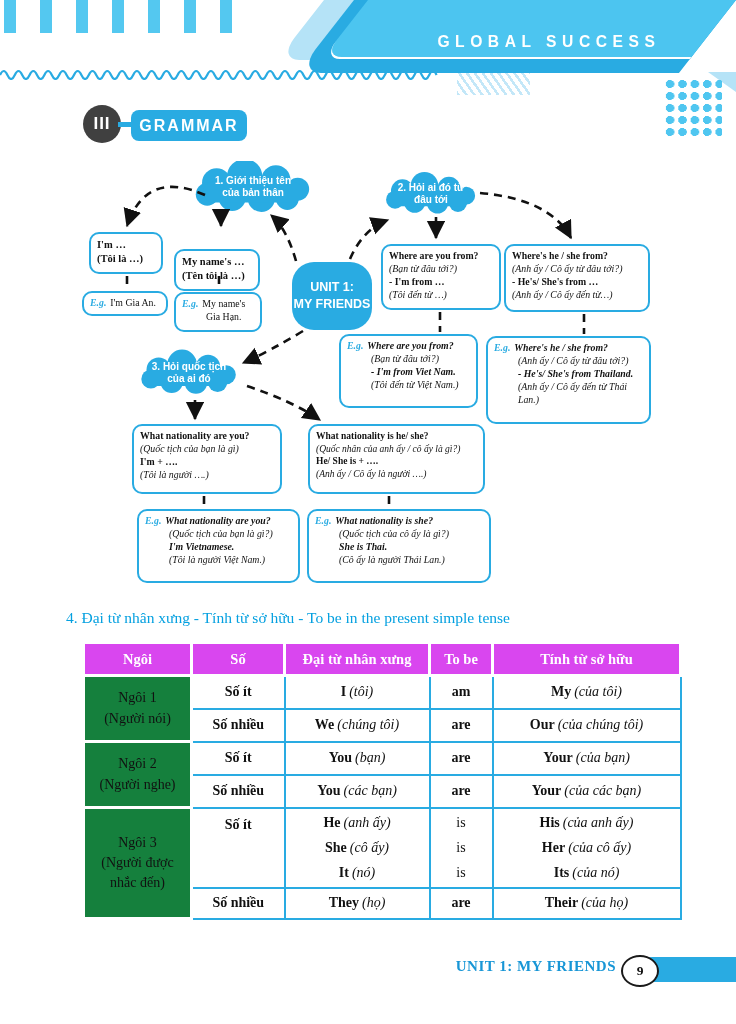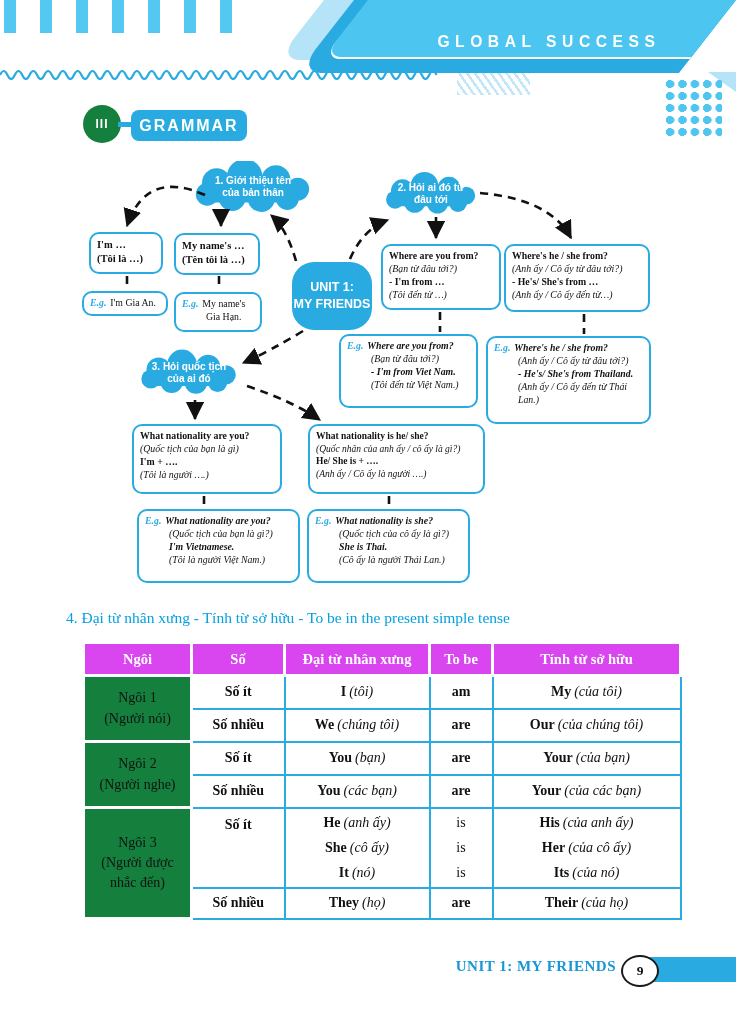--- a/index.html
+++ b/index.html
@@ -18,21 +18,21 @@
   .brand{position:absolute;right:76px;top:32px;color:#fff;font-weight:bold;font-size:17px;
     letter-spacing:6px;transform:scaleX(.92);transform-origin:right;white-space:nowrap;}
   .wave{position:absolute;left:0;top:66px;}
   .dots{position:absolute;right:14px;top:78px;width:58px;height:58px;
     background:radial-gradient(4.4px 4px at 6px 6px,#4fc6f0 97%,transparent 100%);
     background-size:12.4px 12px;}
   .hatch{position:absolute;left:457px;top:73px;width:73px;height:22px;
     background:repeating-linear-gradient(55deg,#c3e7f8 0 2.5px,transparent 2.5px 6.5px);}
   
   .badge-circle{position:absolute;left:83px;top:105px;width:38px;height:38px;border-radius:50%;
-    background:#15803d;color:#fff;font-weight:bold;font-size:12px;display:flex;
+    background:#404040;color:#fff;font-weight:bold;font-size:17px;display:flex;
     align-items:center;justify-content:center;letter-spacing:1px;}
   .badge-dash{position:absolute;left:118px;top:122px;width:15px;height:5px;background:#29abe2;}
   .badge-pill{position:absolute;left:131px;top:110px;width:116px;height:31px;border-radius:8px;
     background:#29abe2;color:#fff;font-weight:bold;font-size:16px;letter-spacing:2px;
     display:flex;align-items:center;justify-content:center;}
   
   #map{position:absolute;left:0;top:155px;width:736px;height:450px;}
   #map svg.arrows{position:absolute;left:0;top:0;z-index:3;}
   .cloud{position:absolute;z-index:1;}
   .cloud svg{position:absolute;left:0;top:0;}
@@ -156,21 +156,21 @@
 của ai đó</div>
     </div>
 
     <div class="unit-box">UNIT 1:
 MY FRIENDS</div>
 
     <div class="mbox" style="left:89px;top:77px;width:74px;height:42px;font-size:10.5px;">
       <div class="b">I'm …</div>
       <div class="b">(Tôi là …)</div>
     </div>
-    <div class="mbox" style="left:174px;top:78px;width:86px;height:42px;font-size:10.5px;">
+    <div class="mbox" style="left:174px;top:94px;width:86px;height:42px;font-size:10.5px;">
       <div class="b">My name's …</div>
       <div class="b">(Tên tôi là …)</div>
     </div>
     <div class="mbox" style="left:381px;top:89px;width:120px;height:66px;">
       <div class="b">Where are you from?</div>
       <div class="i">(Bạn từ đâu tới?)</div>
       <div class="b">- I'm from …</div>
       <div class="i">(Tôi đến từ …)</div>
     </div>
     <div class="mbox" style="left:504px;top:89px;width:146px;height:68px;">
@@ -209,21 +209,21 @@
       <div class="ind i">(Anh ấy / Cô ấy từ đâu tới?)</div>
       <div class="ind bi">- He's/ She's from Thailand.</div>
       <div class="ind i">(Anh ấy / Cô ấy đến từ Thái Lan.)</div>
     </div>
     <div class="mbox eg" style="left:137px;top:354px;width:163px;height:74px;">
       <div class="hang"><span class="eg-label">E.g.</span><span class="bi">What nationality are you?</span></div>
       <div class="ind i">(Quốc tịch của bạn là gì?)</div>
       <div class="ind bi">I'm Vietnamese.</div>
       <div class="ind i">(Tôi là người Việt Nam.)</div>
     </div>
-    <div class="mbox eg" style="left:307px;top:354px;width:163px;height:74px;">
+    <div class="mbox eg" style="left:307px;top:354px;width:184px;height:74px;">
       <div class="hang"><span class="eg-label">E.g.</span><span class="bi">What nationality is she?</span></div>
       <div class="ind i">(Quốc tịch của cô ấy là gì?)</div>
       <div class="ind bi">She is Thai.</div>
       <div class="ind i">(Cô ấy là người Thái Lan.)</div>
     </div>
 
     <svg class="arrows" width="736" height="450" viewBox="0 0 736 450">
       <defs>
         <marker id="ah" markerWidth="8" markerHeight="8" refX="6.5" refY="3.5" orient="auto">
           <path d="M0,0 L7,3.5 L0,7 Z" fill="#111"></path>

